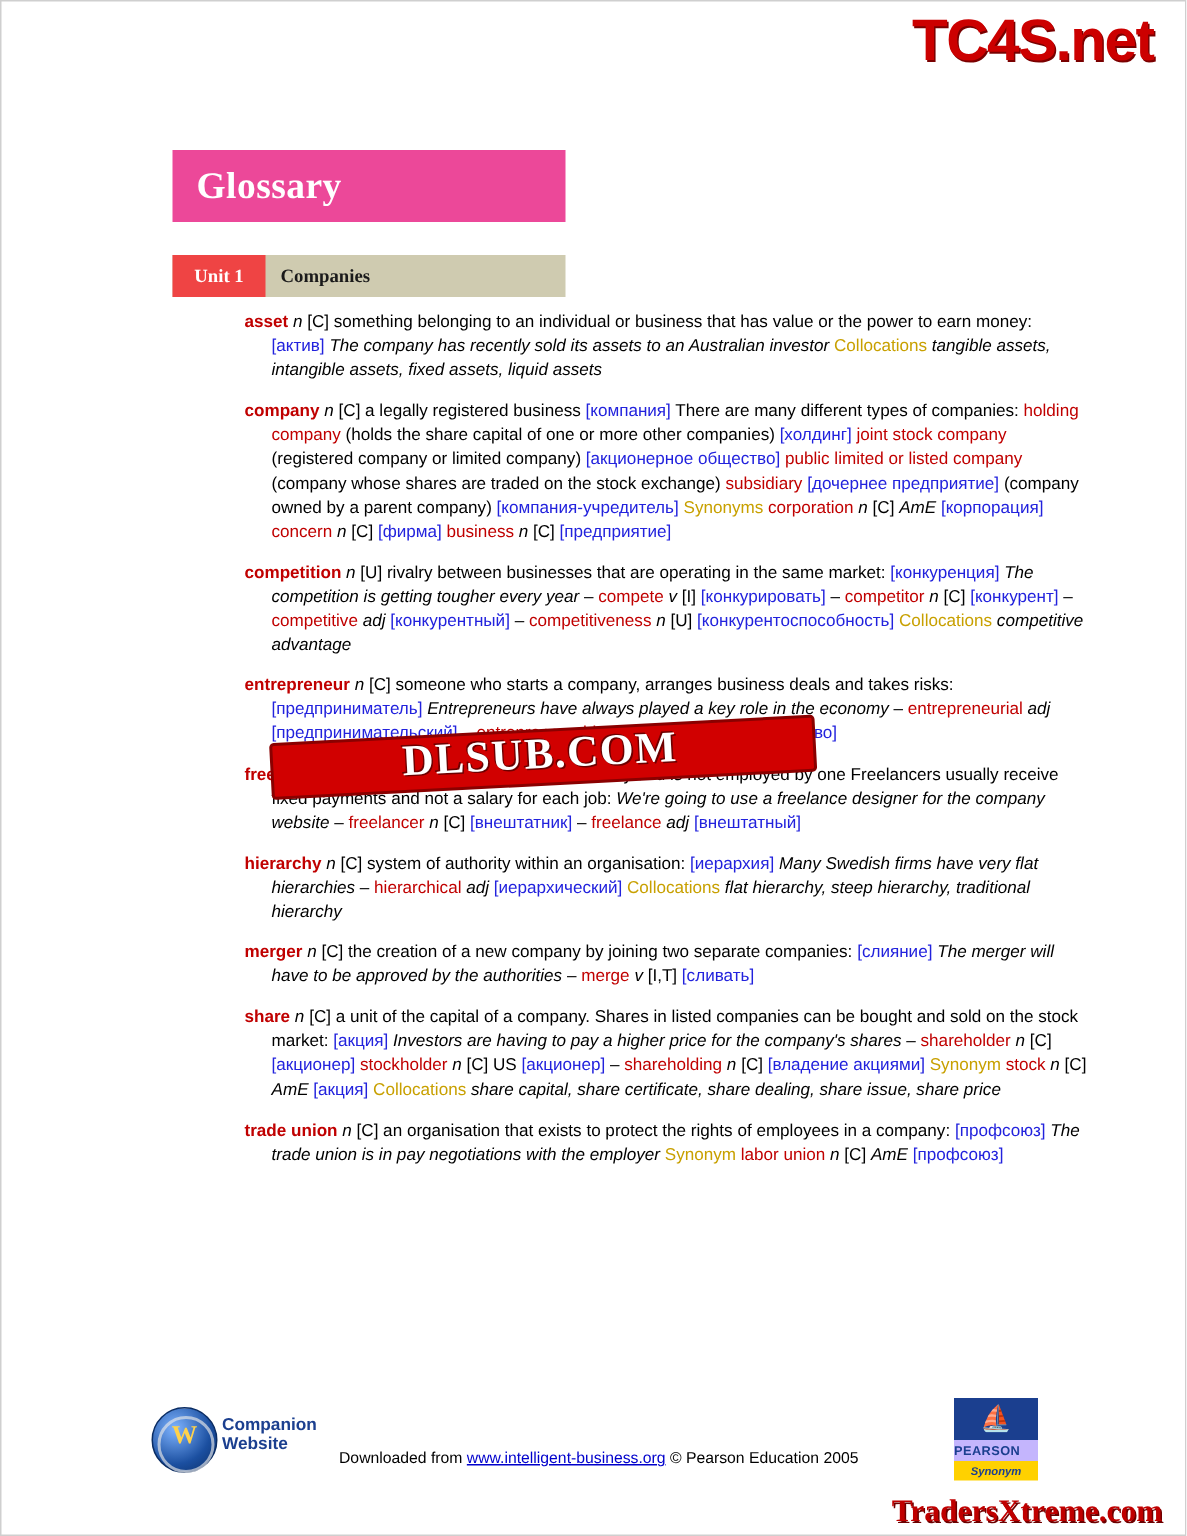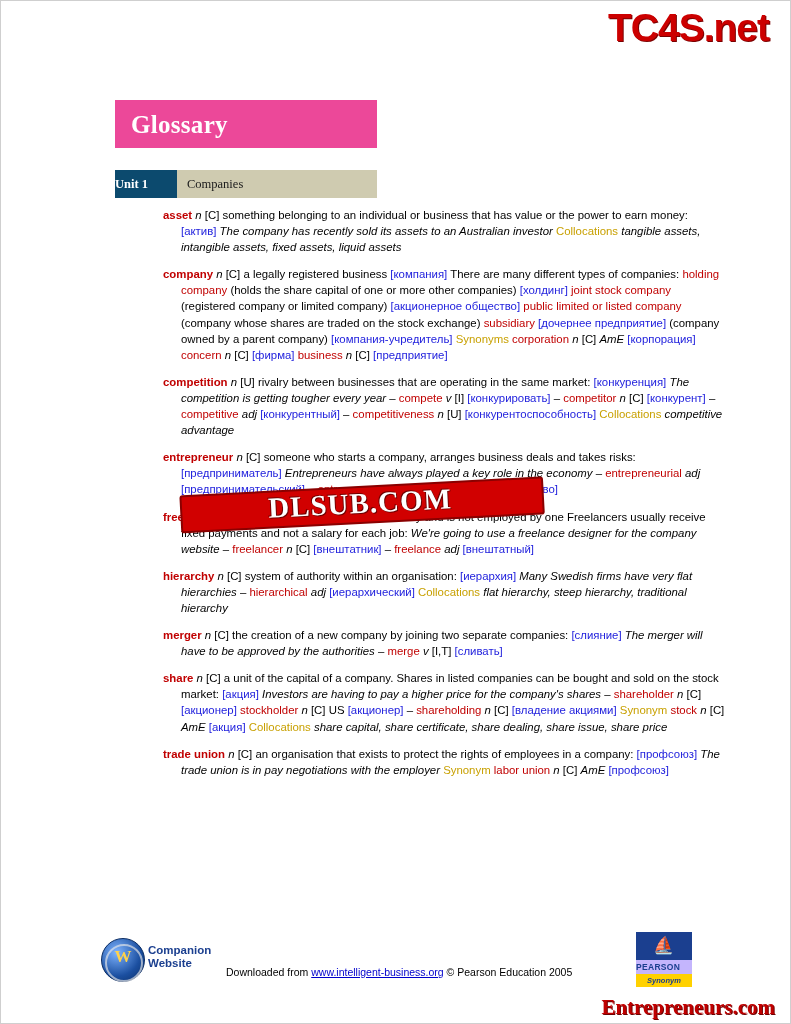--- a/index.html
+++ b/index.html
@@ -61,37 +61,37 @@
     left: 115px;
     top: 170px;
     width: 262px;
     height: 28px;
     background: #cfcbb0;
   }
   .unit-bar .unit-num {
     position: absolute;
     left: 0; top: 0;
     width: 62px; height: 28px;
-    background: #0c4a6e;
+    background: #ef4444;
     color: #ffffff;
     font-size: 12.5px;
     font-weight: bold;
     line-height: 28px;
-    text-align: left;
+    text-align: center;
     font-family: "Liberation Serif", serif;
   }
   .unit-bar .unit-name {
     position: absolute;
     left: 72px;
     top: 0;
     height: 28px;
     line-height: 28px;
     color: #1a1a1a;
     font-size: 12.5px;
-    font-weight: normal;
+    font-weight: bold;
     font-family: "Liberation Serif", serif;
   }
 
   
   .entries {
     position: absolute;
     left: 115px;
     top: 207px;
     width: 562px;
     font-size: 11.4px;
@@ -312,13 +312,13 @@
 </div>
 
 <div class="pearson">
   <div class="top">
     <div class="ship">⛵</div>
   </div>
   <div class="mid">PEARSON</div>
   <div class="bot">Synonym</div>
 </div>
 
-<div class="txm">Entrepreneurs.com</div>
+<div class="txm">TradersXtreme.com</div>
 
 </body></html>

